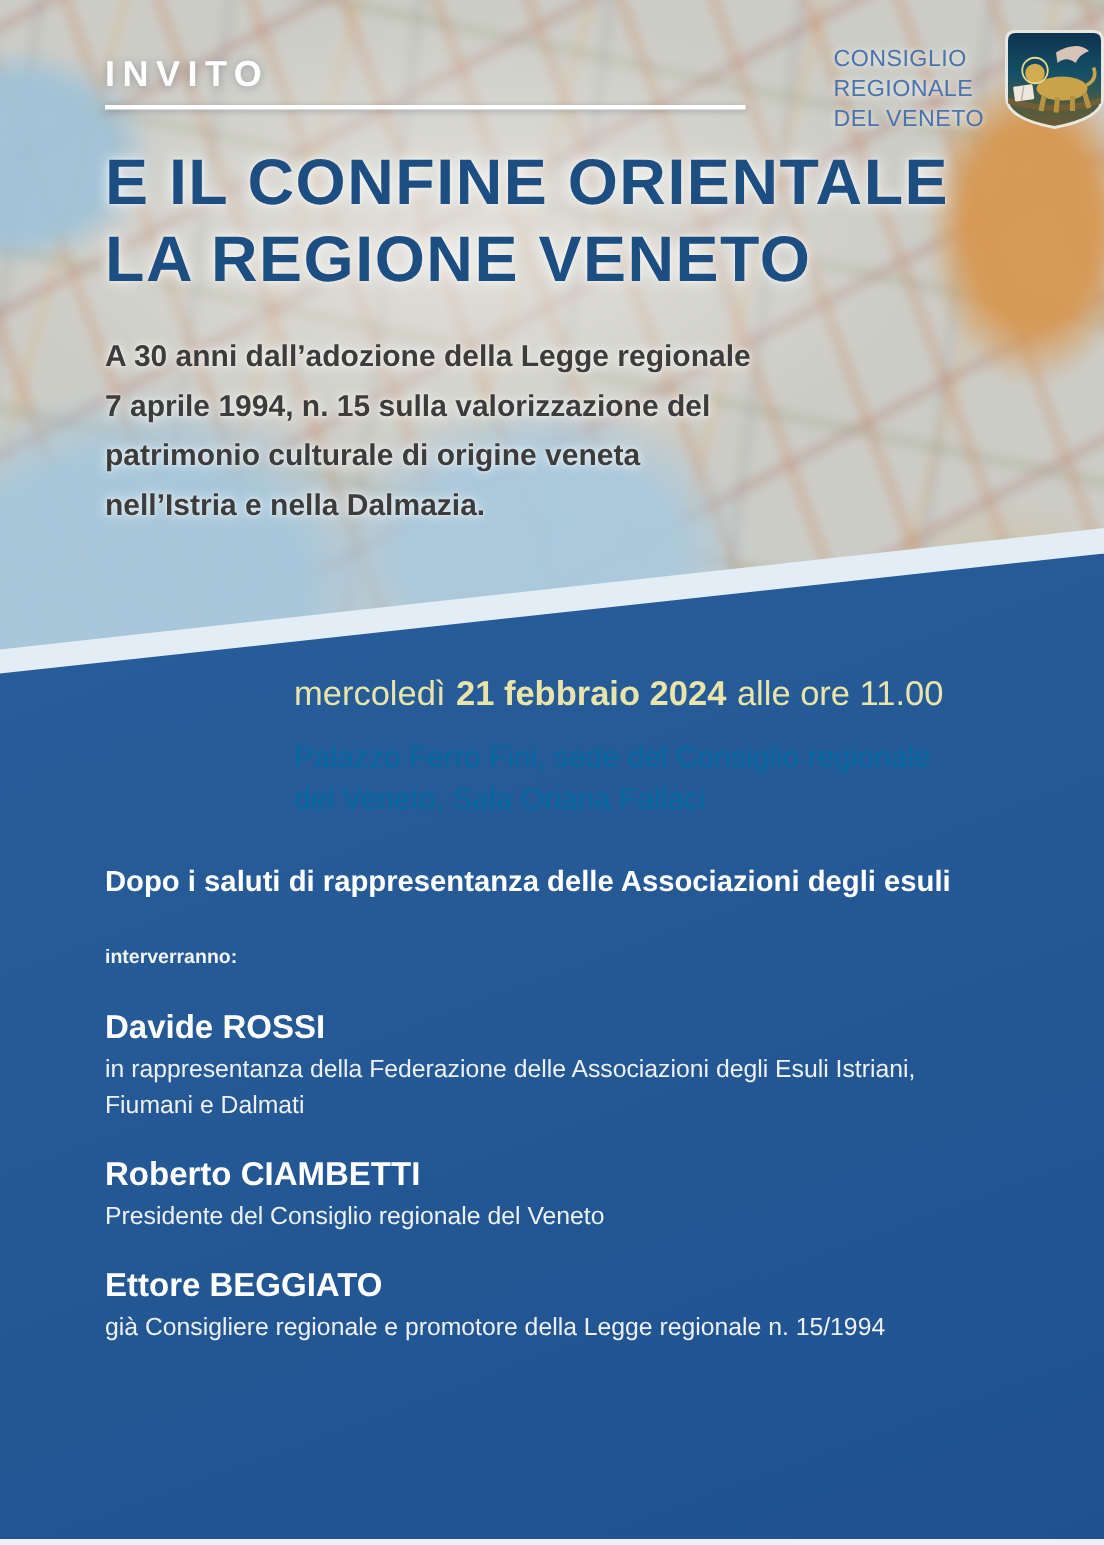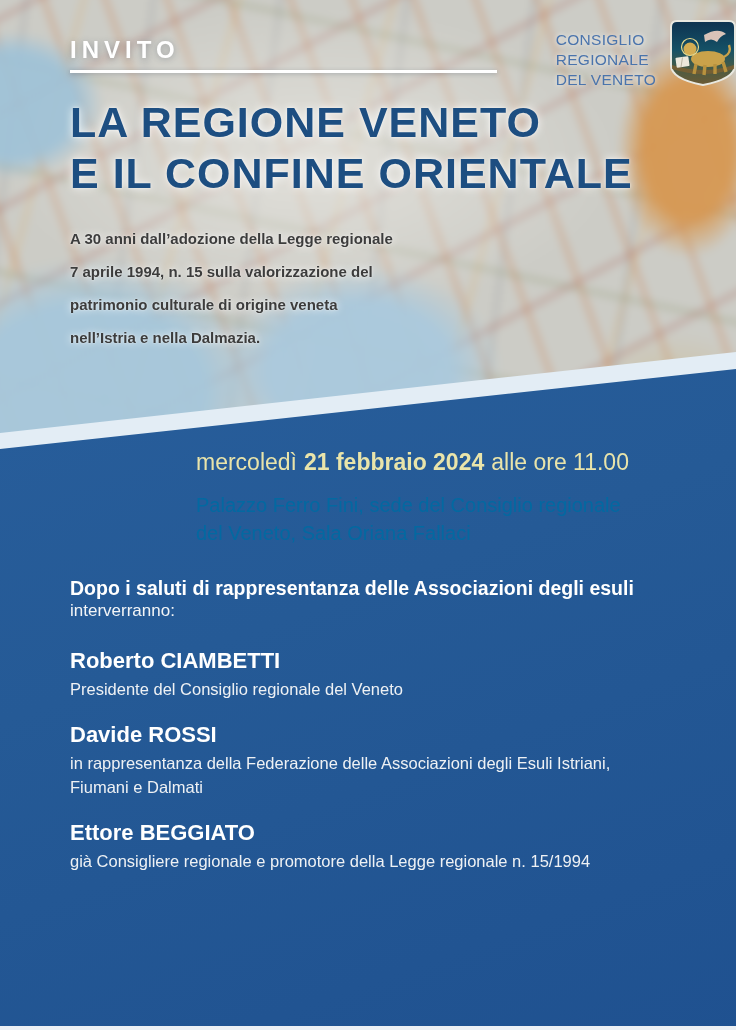--- a/index.html
+++ b/index.html
@@ -54,21 +54,21 @@
   
   .title{
     position:absolute;left:70px;top:97px;margin:0;
     font-size:43px;line-height:51px;font-weight:800;letter-spacing:1px;
     color:#1d4e81;
     text-shadow:0 0 10px rgba(255,255,255,.9),0 0 3px rgba(255,255,255,.6);
   }
   .title span{display:block;}
   .intro{
     position:absolute;left:70px;top:222px;
-    font-size:15px;line-height:33px;font-weight:700;
+    font-size:20px;line-height:33px;font-weight:700;
     color:#3c3c3c;white-space:pre-line;
     text-shadow:0 0 8px rgba(255,255,255,.95),0 0 2px rgba(255,255,255,.7);
   }
   
   .pale-stripe{
     position:absolute;inset:0;background:#e3edf5;
     clip-path:polygon(0 433px,736px 352px,736px 370px,0 450px);
   }
   .blue-panel{
     position:absolute;inset:0;
@@ -84,21 +84,21 @@
   .event-date{font-size:23px;color:#e9e4aa;}
   .event-date .d1,.event-date .d3{font-weight:400;}
   .event-date .d2{font-weight:700;margin:0 7px;text-align:center;}
   .event-venue{
     margin-top:15px;
     font-size:20px;line-height:28px;font-weight:400;
     color:#0369a1;white-space:pre-line;
   }
   .program{position:absolute;left:70px;top:577px;width:630px;color:#ffffff;}
   .program-intro-bold{font-size:19.5px;font-weight:700;}
-  .program-intro-reg{margin-top:1px;font-size:17px;font-weight:400;color:#f3f5f7;}
+  .program-intro-reg{margin-top:30px;font-size:13px;font-weight:700;color:#f3f5f7;}
   .speakers{margin-top:27px;}
   .speaker + .speaker{margin-top:21px;}
   .speaker-name{font-size:22px;font-weight:700;margin-bottom:3px;}
   .speaker-role{font-size:16.5px;line-height:24px;font-weight:400;color:#eef1f4;white-space:pre-line;}
 </style>
 </head>
 <body>
 
 <div class="poster">
 
@@ -131,22 +131,22 @@
       <circle cx="22" cy="30" r="6.5" fill="#d3ac52"></circle>
       <circle cx="22" cy="28" r="8.5" fill="none" stroke="#e8d98c" stroke-width="1.2"></circle>
       <path d="M28 45 l-2 10 M37 46 l-1 10 M47 45 l0 10 M55 43 l3 10" stroke="#b8923e" stroke-width="3.4" fill="none"></path>
       <path d="M56 38 Q64 34 61 26" stroke="#c9a24a" stroke-width="2.4" fill="none"></path>
       <rect x="8" y="38" width="13" height="10" rx="1" fill="#ece8dc" transform="rotate(-8 14 43)"></rect>
       <line x1="14.5" y1="38.5" x2="13" y2="48" stroke="#b9b4a4" stroke-width="1"></line>
     </svg>
   </div>
 
   <h1 class="title">
+    <span>E IL CONFINE ORIENTALE</span>
     <span>LA REGIONE VENETO</span>
-    <span>E IL CONFINE ORIENTALE</span>
   </h1>
 
   <div class="intro">A 30 anni dall’adozione della Legge regionale
 7 aprile 1994, n. 15 sulla valorizzazione del
 patrimonio culturale di origine veneta
 nell’Istria e nella Dalmazia.</div>
 
   <div class="pale-stripe"></div>
   <div class="blue-panel"></div>
 
@@ -159,27 +159,27 @@
       <div class="event-venue">Palazzo Ferro Fini, sede del Consiglio regionale
 del Veneto, Sala Oriana Fallaci</div>
     </div>
 
     <div class="program">
       <div class="program-intro-bold">Dopo i saluti di rappresentanza delle Associazioni degli esuli</div>
       <div class="program-intro-reg">interverranno:</div>
 
       <div class="speakers">
         <div class="speaker">
-          <div class="speaker-name">Roberto CIAMBETTI</div>
-          <div class="speaker-role">Presidente del Consiglio regionale del Veneto</div>
-        </div>
-        <div class="speaker">
           <div class="speaker-name">Davide ROSSI</div>
           <div class="speaker-role">in rappresentanza della Federazione delle Associazioni degli Esuli Istriani,
 Fiumani e Dalmati</div>
+        </div>
+        <div class="speaker">
+          <div class="speaker-name">Roberto CIAMBETTI</div>
+          <div class="speaker-role">Presidente del Consiglio regionale del Veneto</div>
         </div>
         <div class="speaker">
           <div class="speaker-name">Ettore BEGGIATO</div>
           <div class="speaker-role">già Consigliere regionale e promotore della Legge regionale n. 15/1994</div>
         </div>
       </div>
     </div>
 
   </div>
 

